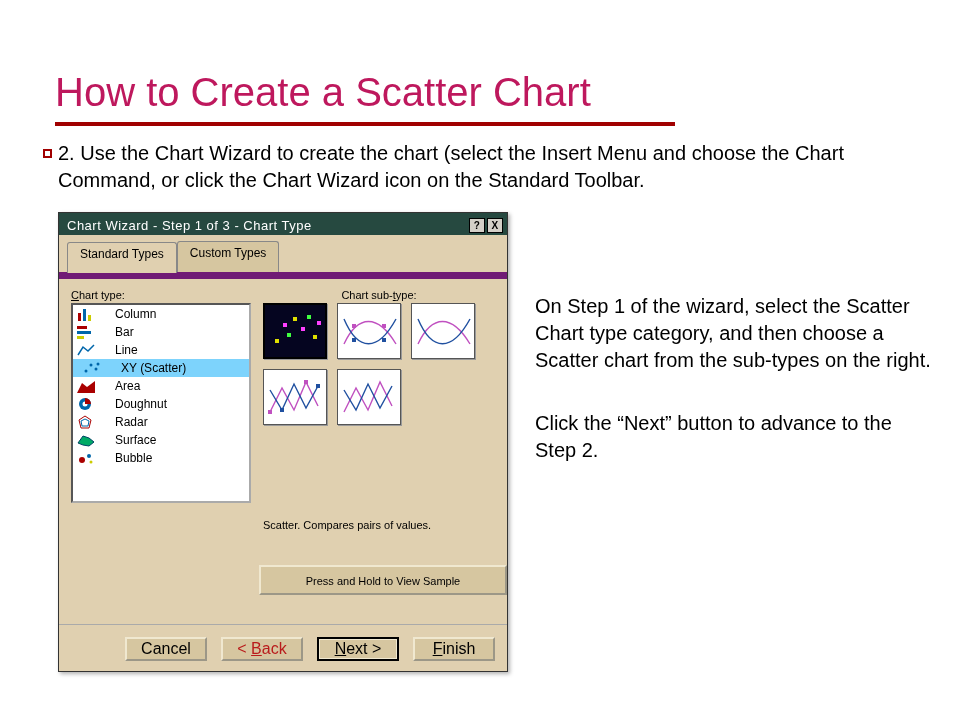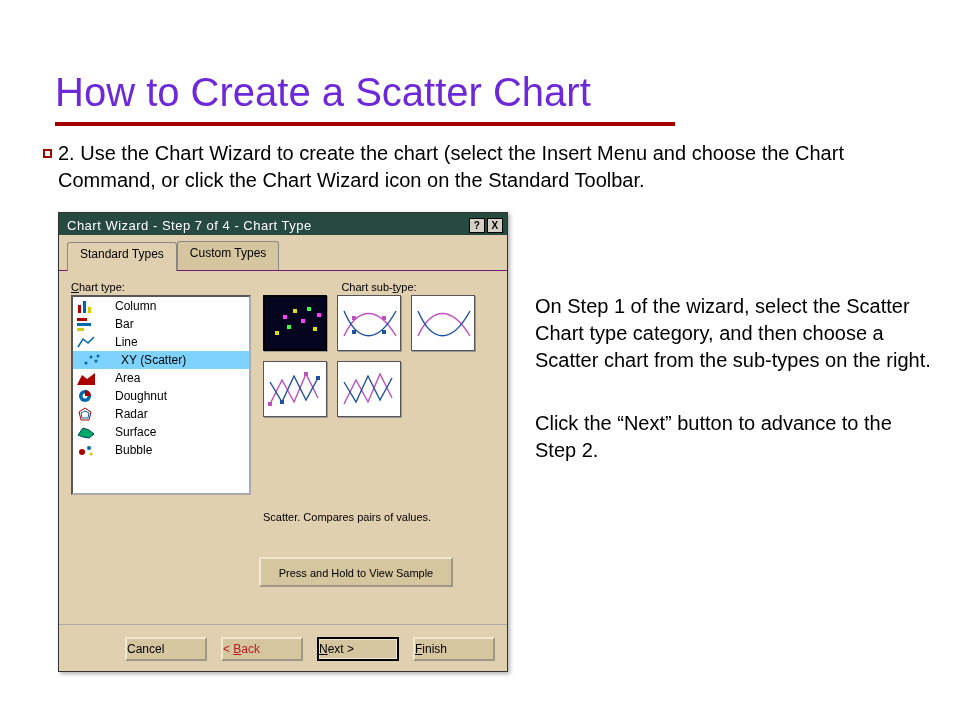--- a/index.html
+++ b/index.html
@@ -10,21 +10,21 @@
     background: #fff;
     font-family: Arial, sans-serif;
     position: relative;
   }
   .slide-title {
     position: absolute;
     top: 70px;
     left: 55px;
     font-size: 40px;
     font-weight: normal;
-    color: #6d28d9;
+    color: #be185d;
   }
   .title-underline {
     position: absolute;
     top: 122px;
     left: 55px;
     width: 620px;
     height: 4px;
     background: #a00000;
   }
   .bullet-sq { position:absolute; top:149px; left:43px; width:9px; height:9px; border:2px solid #a00000; }
@@ -81,22 +81,22 @@
     font-size: 10px;
     font-weight: bold;
     text-align: center;
     line-height: 13px;
     cursor: pointer;
   }
   .tabrow {
     display: flex;
     padding: 6px 14px 0 8px;
     gap: 0;
-    border-bottom: 1px solid #701a75;
-    height: 36px;
+    border-bottom: 7px solid #701a75;
+    height: 44px;
   }
   .tab {
     padding: 4px 12px 3px 12px;
     font-size: 12px;
     border: 1px solid #888;
     border-bottom: none;
     background: #d6c6a0;
     border-radius: 3px 3px 0 0;
     cursor: pointer;
     position: relative;
@@ -151,21 +151,21 @@
     border: 2px solid #000;
   }
   .desc-box {
     margin: 4px 12px 0 200px;
     height: 48px;
     font-size: 11px;
     padding: 2px 4px;
   }
   .sample-btn-row { margin: 0 12px 0 200px; }
   .sample-btn {
-    width: 194px; height: 30px;
+    width: 248px; height: 30px;
     background: #d6c6a0;
     border: 2px outset #f0e8d0;
     font-size: 11px;
     cursor: pointer;
     text-align: center;
     line-height: 28px;
   }
   .bottom-row {
     position: absolute;
     bottom: 10px;
@@ -174,41 +174,42 @@
     border-top: 1px solid #aaa;
     padding-top: 12px;
     display: flex;
     gap: 14px;
     justify-content: flex-end;
   }
   .wiz-btn {
     min-width: 82px; height: 24px;
     background: #d6c6a0;
     border: 2px outset #f0e8d0;
-    font-size: 12px;
-    cursor: pointer;
+    font-size: 16px;
+    cursor: pointer;
+    text-align: center;
     line-height: 20px;
   }
   .wiz-btn.disabled { color: #b91c1c; }
   .wiz-btn.default { border: 2px solid #000; box-shadow: inset 0 0 0 1px #f0e8d0; }
   .u { text-decoration: underline; }
 </style>
 </head>
 <body>
 
 <div class="slide-title">How to Create a Scatter Chart</div>
 <div class="title-underline"></div>
 <div class="bullet-sq"></div>
 <div class="step-text">2.  Use the Chart Wizard to create the chart (select the Insert Menu and choose the Chart Command, or click the Chart Wizard icon on the Standard Toolbar.</div>
 <div class="side-text side1">On Step 1 of the wizard, select the Scatter Chart type category, and then choose a Scatter chart from the sub-types on the right.</div>
 <div class="side-text side2">Click the “Next” button to advance to the Step 2.</div>
 
 <div class="dialog">
   <div class="titlebar">
-    <span class="titlebar-text">Chart Wizard - Step 7 of 4 - Chart Type</span>
+    <span class="titlebar-text">Chart Wizard - Step 1 of 3 - Chart Type</span>
     <div class="titlebtn">?</div>
     <div class="titlebtn">X</div>
   </div>
 
   <div class="tabrow">
     <div class="tab active">Standard Types</div>
     <div class="tab">Custom Types</div>
   </div>
 
   <div class="panel">

